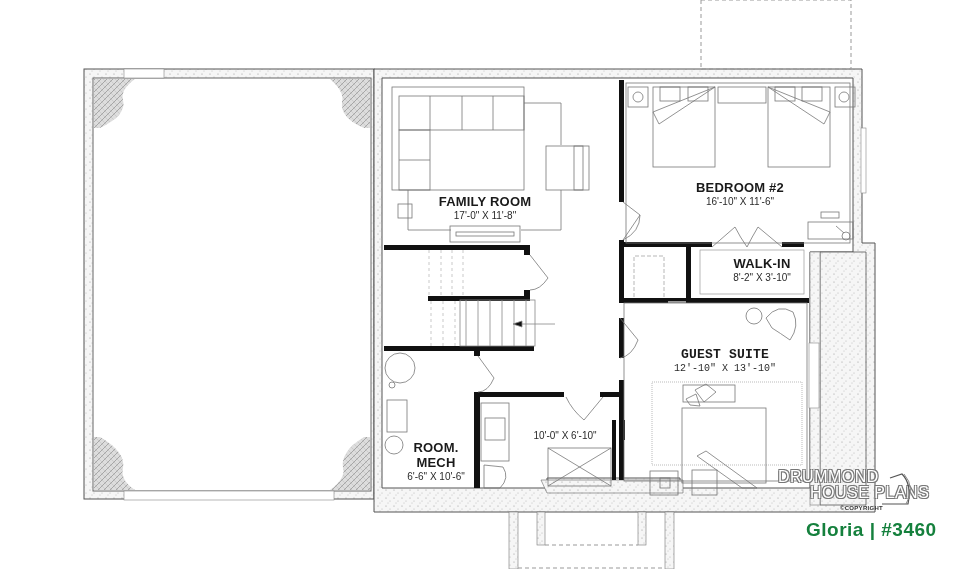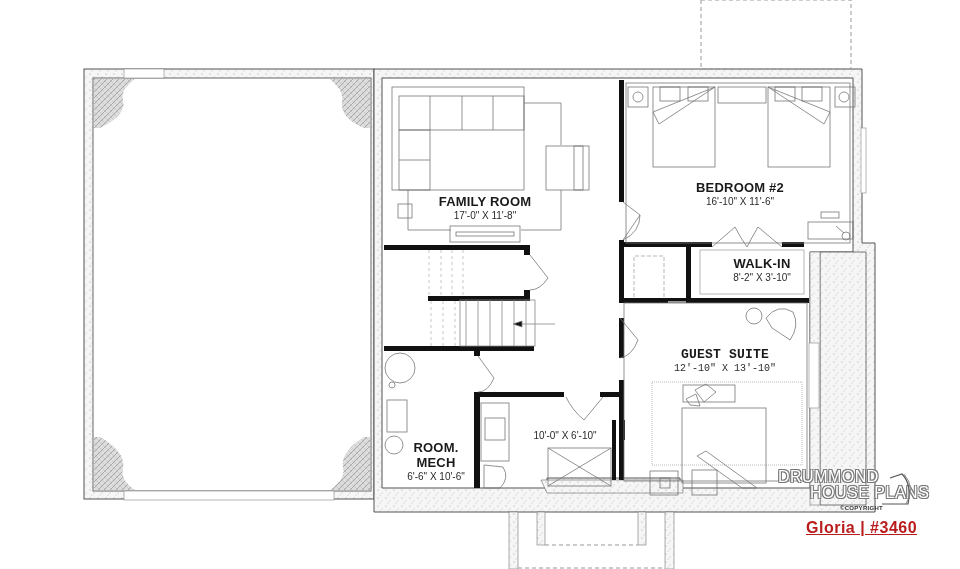--- a/index.html
+++ b/index.html
@@ -7,21 +7,21 @@
   #plan { position:absolute; left:0; top:0; }
   .room-label { position:absolute; text-align:center; color:#1a1a1a; line-height:1.15; }
   .room-name { font-weight:bold; font-size:13px; letter-spacing:0.2px; display:block; }
   .room-dim { font-size:10px; display:block; color:#2a2a2a; }
   .logo { position:absolute; left:770px; top:468px; width:160px; height:70px; }
   .logo-line1, .logo-line2 { position:absolute; font-family:"Liberation Sans", sans-serif; font-size:16px; color:#ffffff; letter-spacing:0.5px;
     text-shadow: -1px -1px 0 #777, 1px -1px 0 #777, -1px 1px 0 #777, 1px 1px 0 #777; }
   .logo-line1 { left:8px; top:0px; }
   .logo-line2 { left:0px; top:16px;margin-left:40px; }
   .logo-copy { position:absolute; left:70px; top:37px; font-size:6px; color:#333; font-weight:bold; letter-spacing:0.3px; }
-  .plan-title { position:absolute; left:806px; top:519px; font-size:16px; font-weight:bold; color:#b91c1c; letter-spacing:0.5px;text-decoration:underline; }
+  .plan-title { position:absolute; left:806px; top:519px; font-size:19px; font-weight:bold; color:#15803d; letter-spacing:0.5px; }
 </style>
 </head>
 <body>
 
 <svg id="plan" width="960" height="569" viewBox="0 0 960 569" xmlns="http://www.w3.org/2000/svg">
   <defs>
     <pattern id="conc" width="8" height="8" patternUnits="userSpaceOnUse">
       <rect width="8" height="8" fill="#f6f6f6"></rect>
       <circle cx="2" cy="2" r="0.6" fill="#999"></circle>
       <circle cx="6" cy="5" r="0.5" fill="#aaa"></circle>

